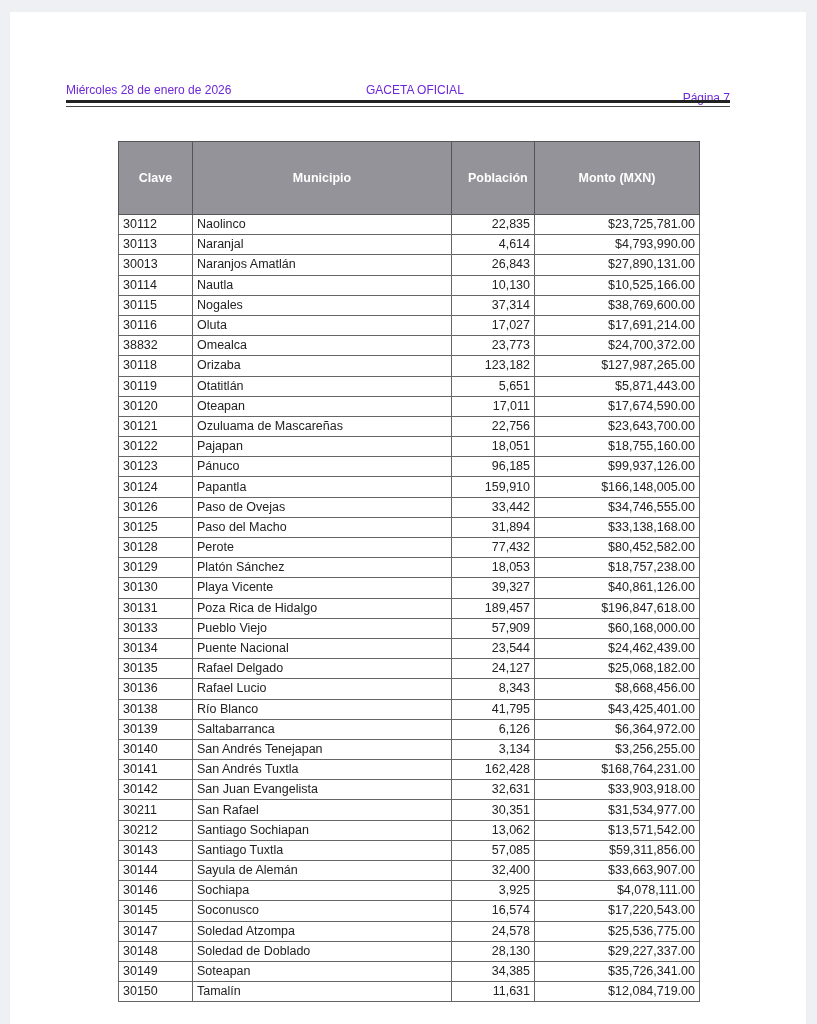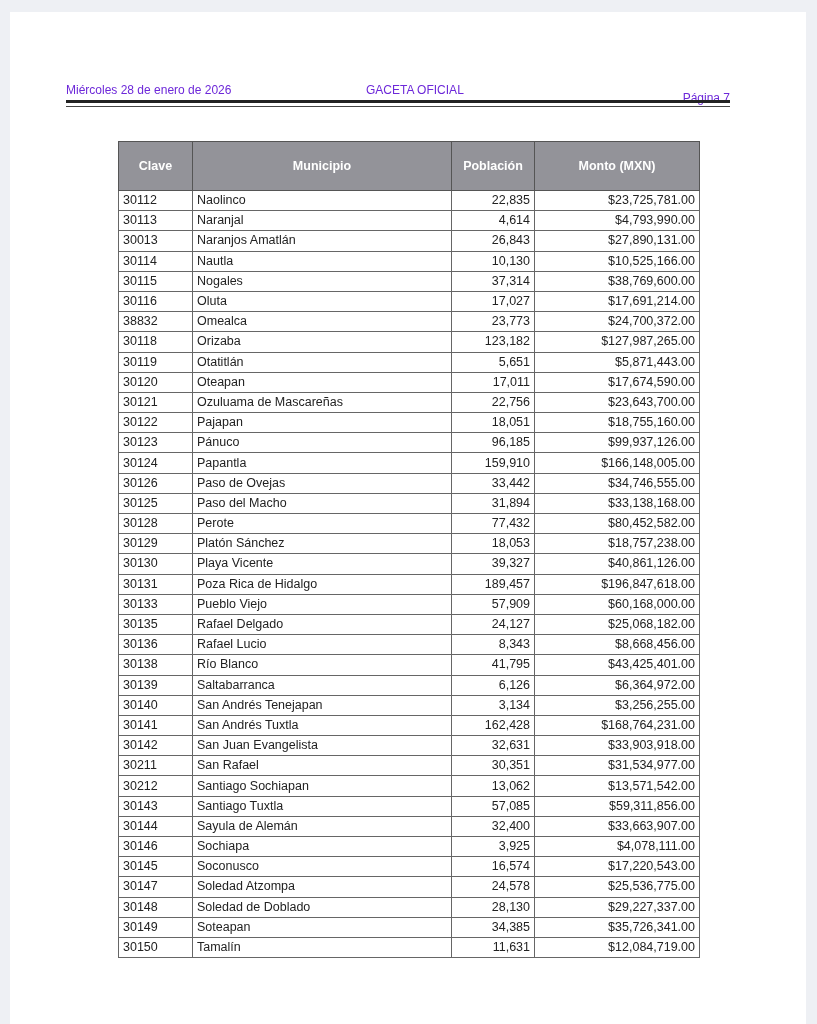--- a/index.html
+++ b/index.html
@@ -29,21 +29,21 @@
   table {
     position: absolute; left: 108px; top: 129px;
     width: 581px;
     border-collapse: collapse;
     font-size: 12.5px; color: #222;
     table-layout: fixed;
   }
   th {
     background: #939399; color: #fff; font-weight: bold;
     height: 40px; border: 1px solid #555; font-size: 12.5px;
-    padding: 4px;
+    padding: 16px;
   }
   td {
     height: 19.2px; border: 1px solid #666; padding: 0 4px;
     white-space: nowrap; line-height: 19px;
   }
   td.num { text-align: right; }
   col.c1 { width: 74px; }
   col.c2 { width: 259px; }
   col.c3 { width: 83px; }
   col.c4 { width: 165px; }
@@ -196,20 +196,26 @@
           <td class="num">189,457</td>
           <td class="num">$196,847,618.00</td>
         </tr>
         <tr>
           <td>30133</td>
           <td>Pueblo Viejo</td>
           <td class="num">57,909</td>
           <td class="num">$60,168,000.00</td>
         </tr>
         <tr>
+          <td>30134</td>
+          <td>Puente Nacional</td>
+          <td class="num">23,544</td>
+          <td class="num">$24,462,439.00</td>
+        </tr>
+        <tr>
           <td>30135</td>
           <td>Rafael Delgado</td>
           <td class="num">24,127</td>
           <td class="num">$25,068,182.00</td>
         </tr>
         <tr>
           <td>30136</td>
           <td>Rafael Lucio</td>
           <td class="num">8,343</td>
           <td class="num">$8,668,456.00</td>

